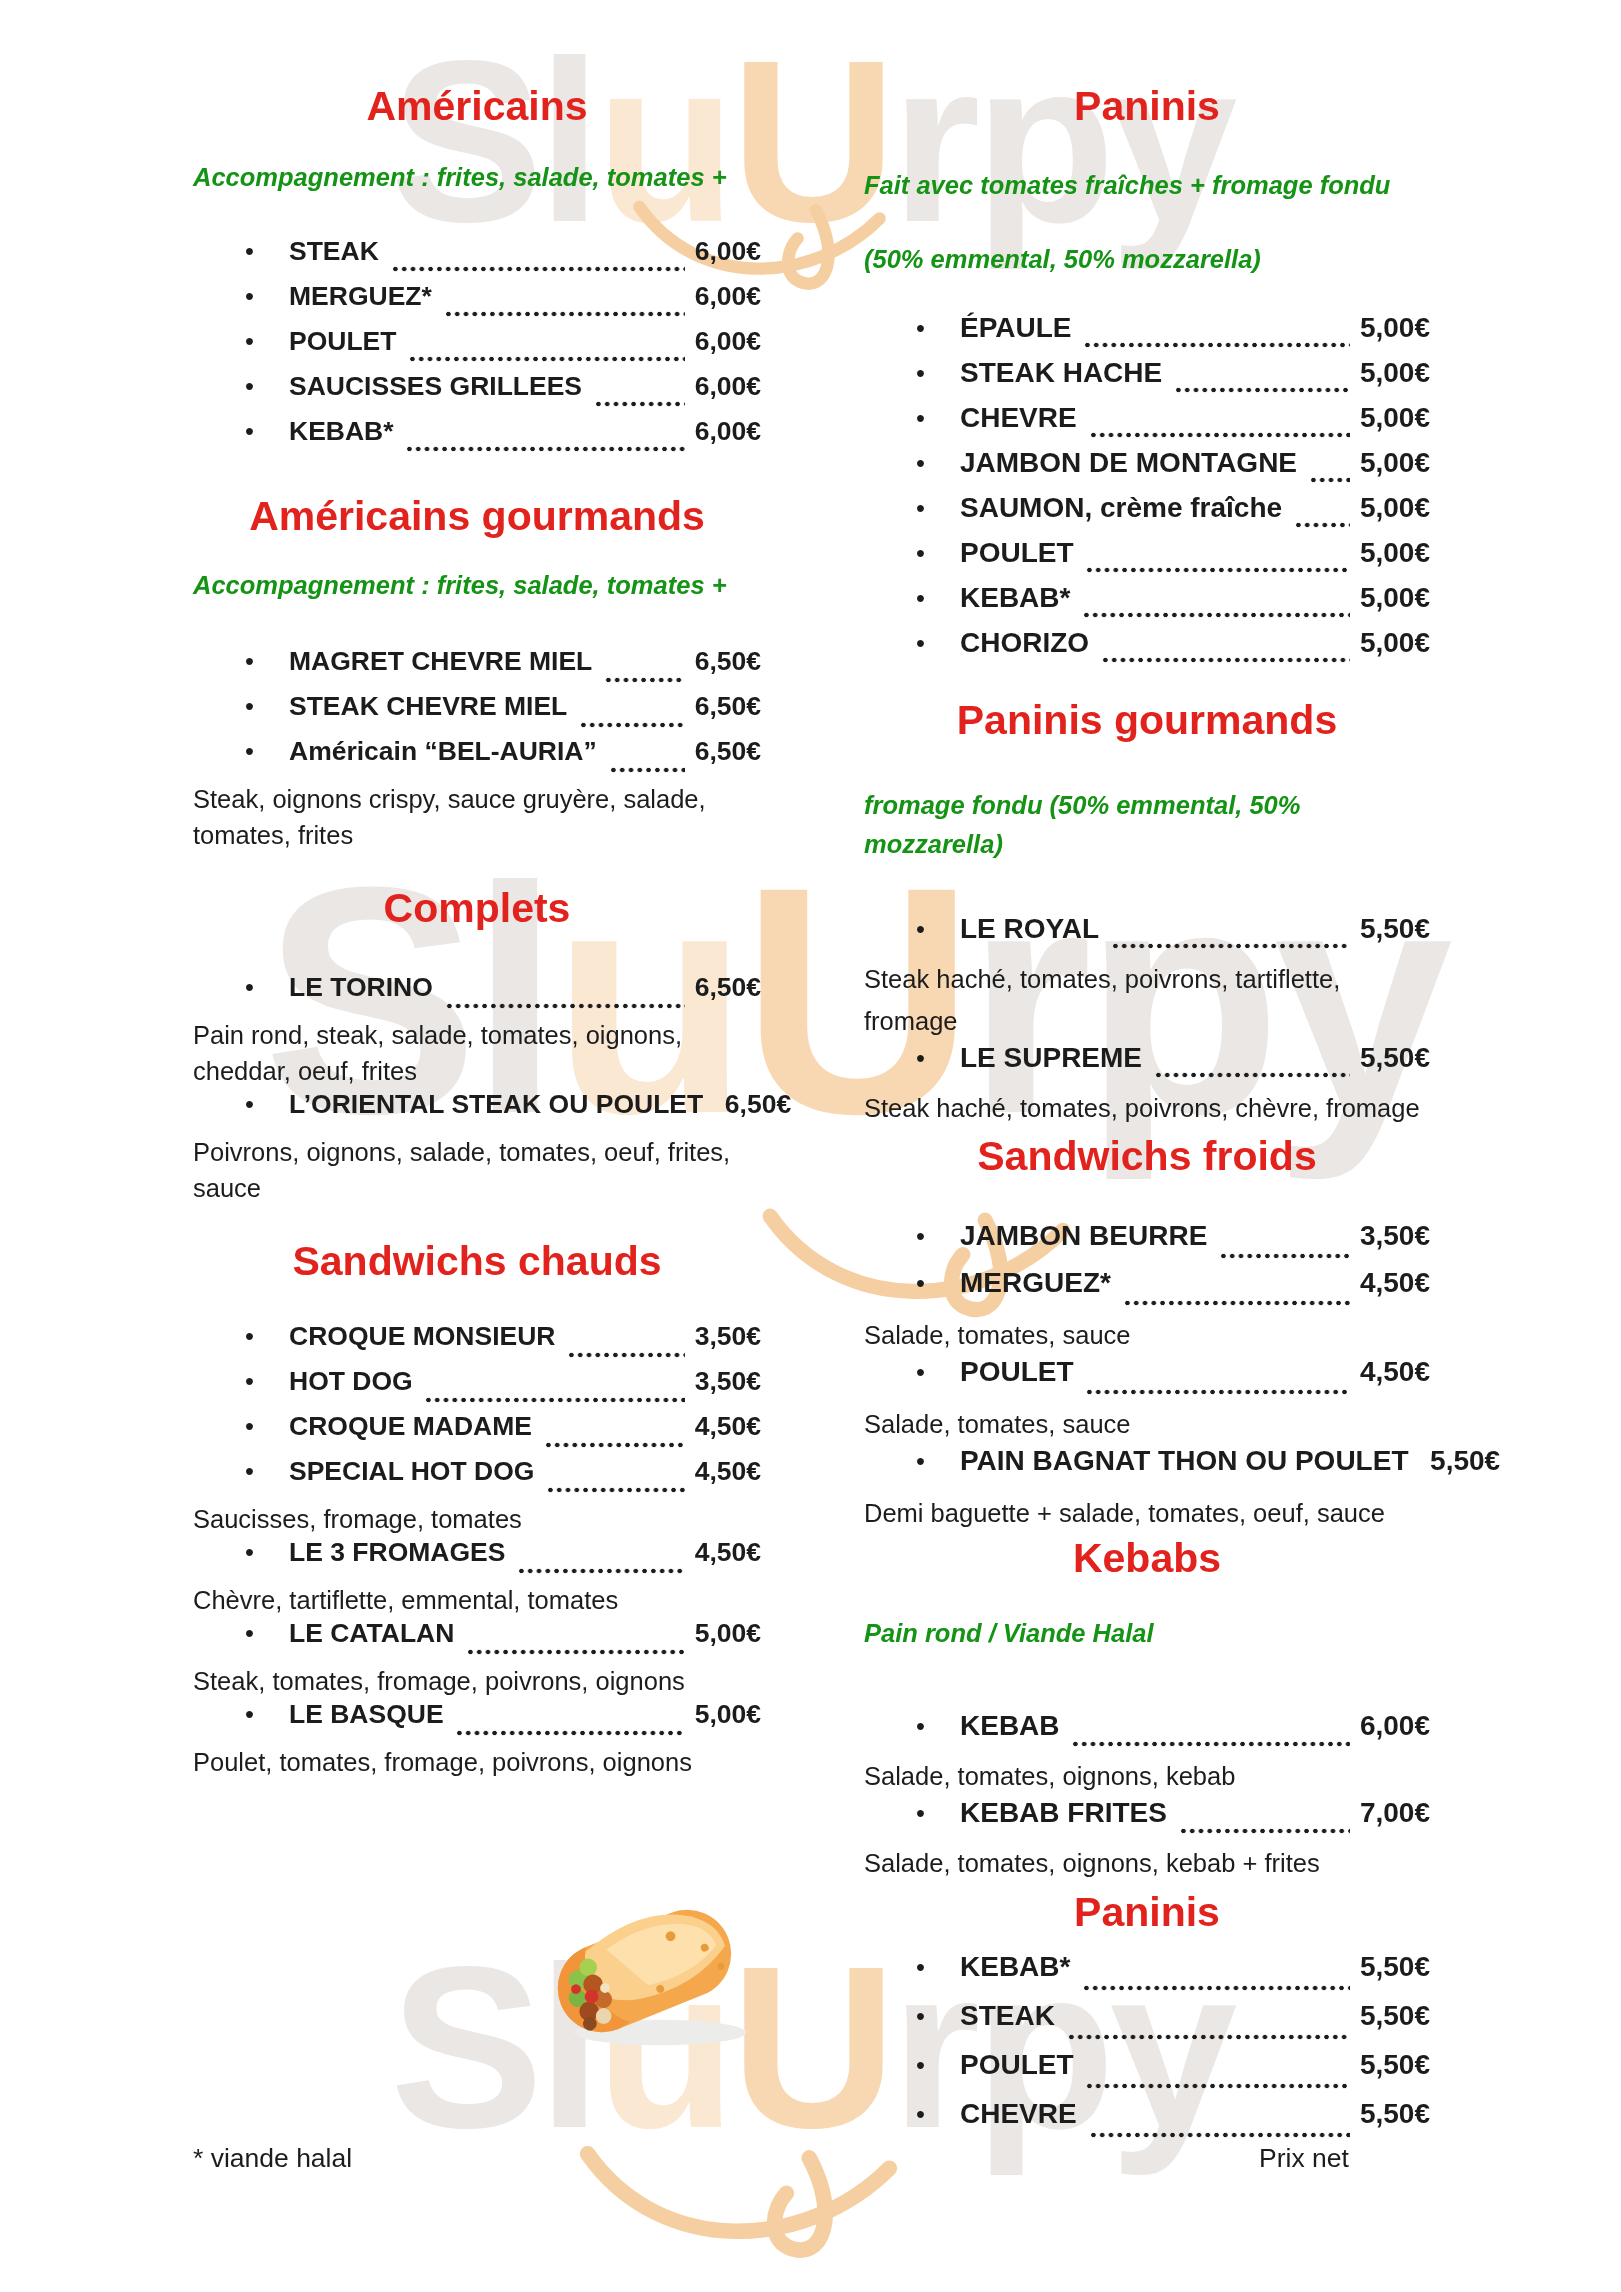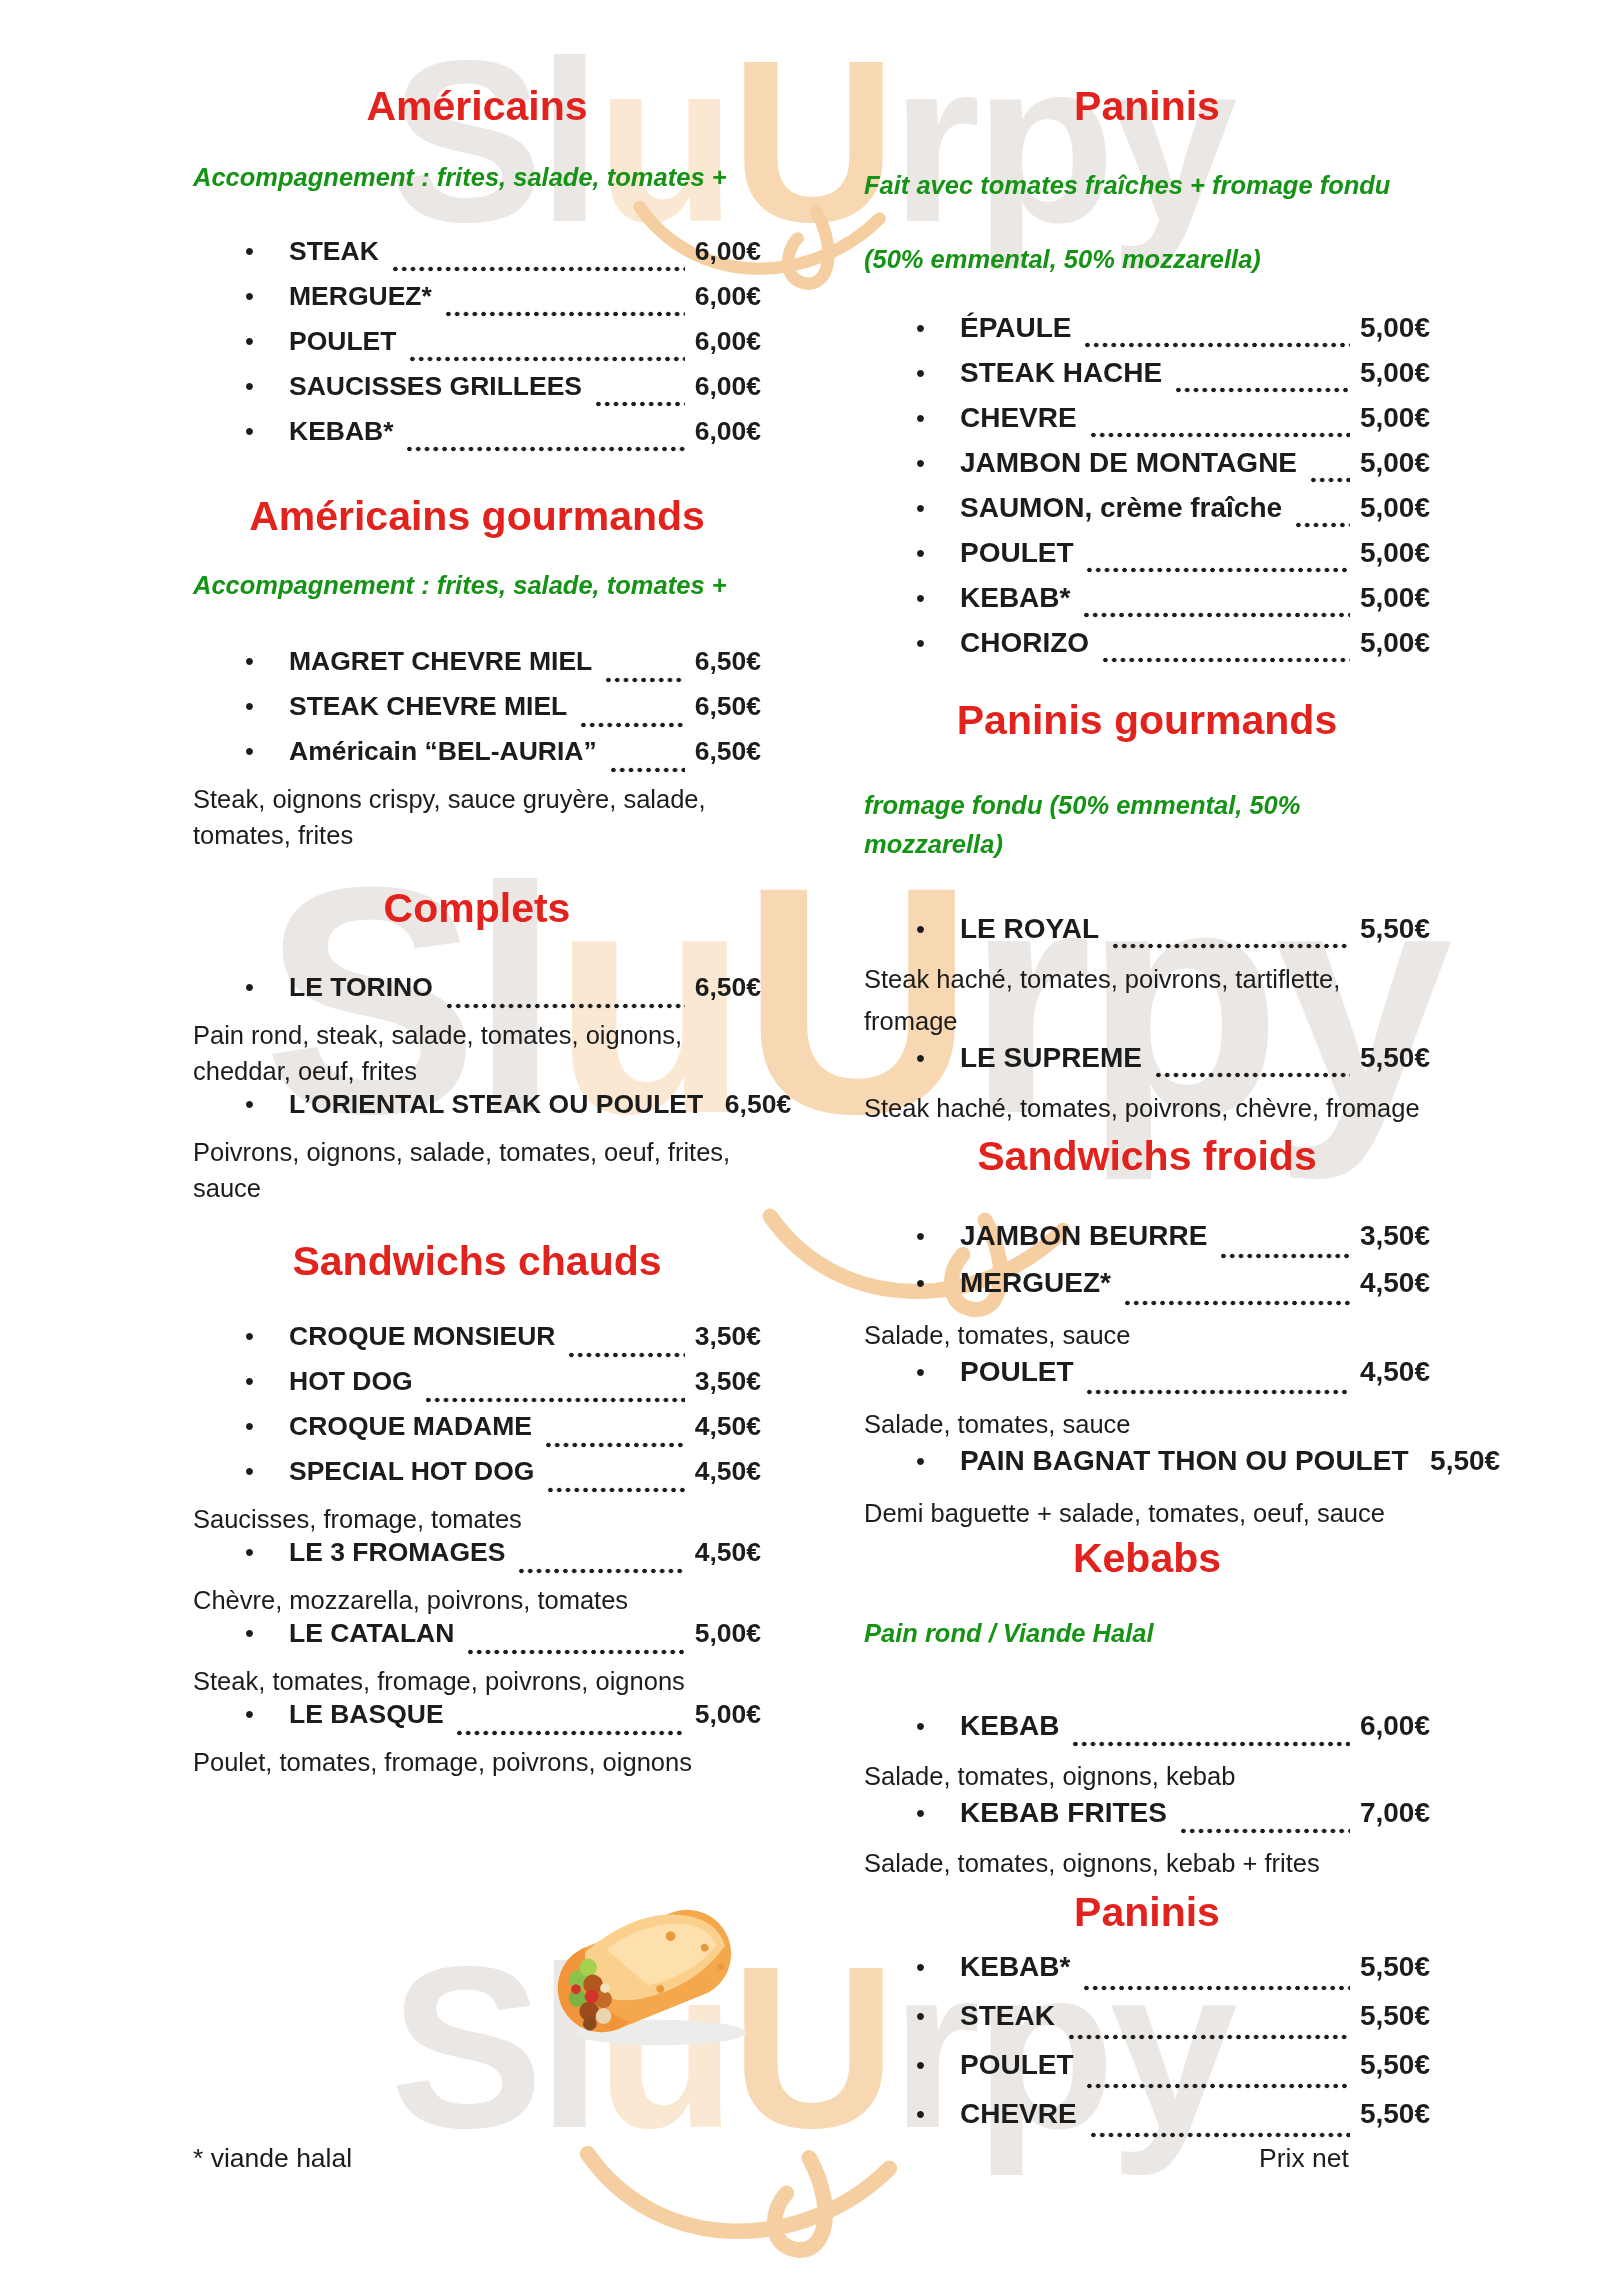--- a/index.html
+++ b/index.html
@@ -222,21 +222,21 @@
             <span class="leader"></span>
             <span class="price">4,50€</span>
           </div>
           <p class="desc">Saucisses, fromage, tomates</p>
           <div class="item-row">
             <span class="bullet">•</span>
             <span class="label">LE 3 FROMAGES</span>
             <span class="leader"></span>
             <span class="price">4,50€</span>
           </div>
-          <p class="desc">Chèvre, mozzarella, poivrons, tomates</p>
+          <p class="desc">Chèvre, tartiflette, emmental, tomates</p>
           <div class="item-row">
             <span class="bullet">•</span>
             <span class="label">LE CATALAN</span>
             <span class="leader"></span>
             <span class="price">5,00€</span>
           </div>
           <p class="desc">Steak, tomates, fromage, poivrons, oignons</p>
           <div class="item-row">
             <span class="bullet">•</span>
             <span class="label">LE BASQUE</span>

